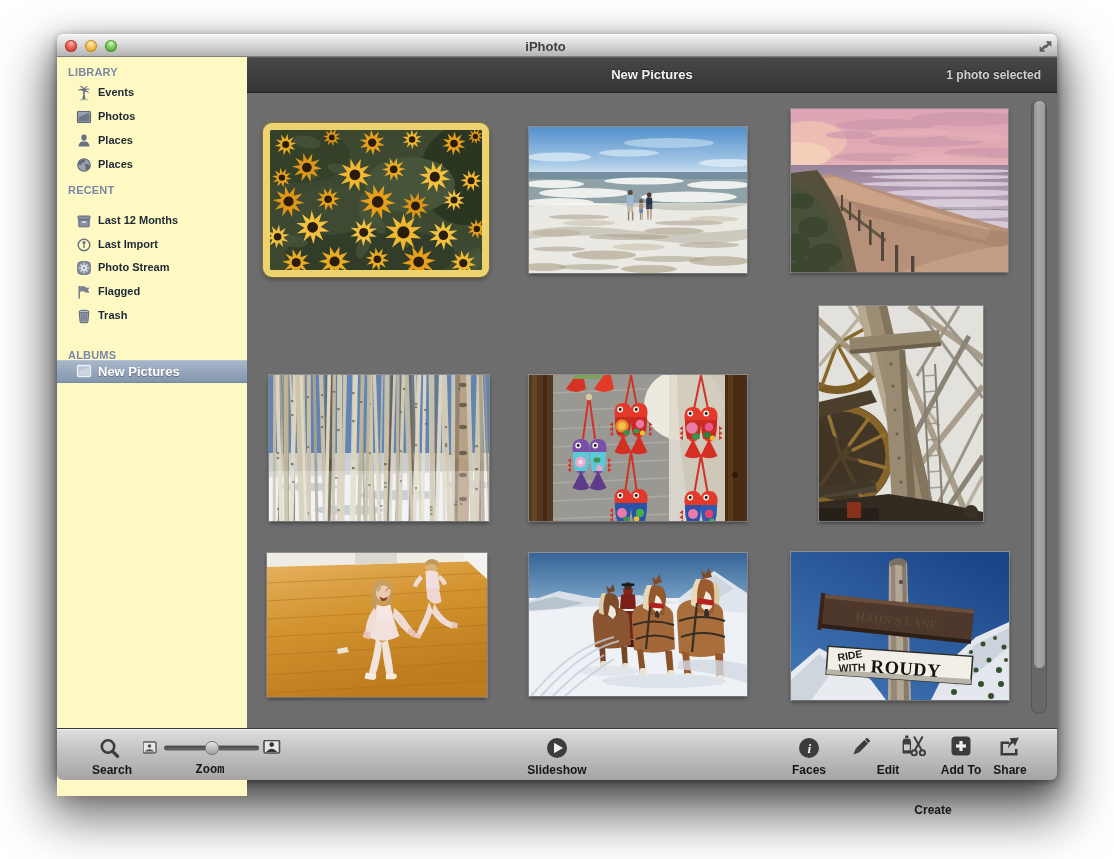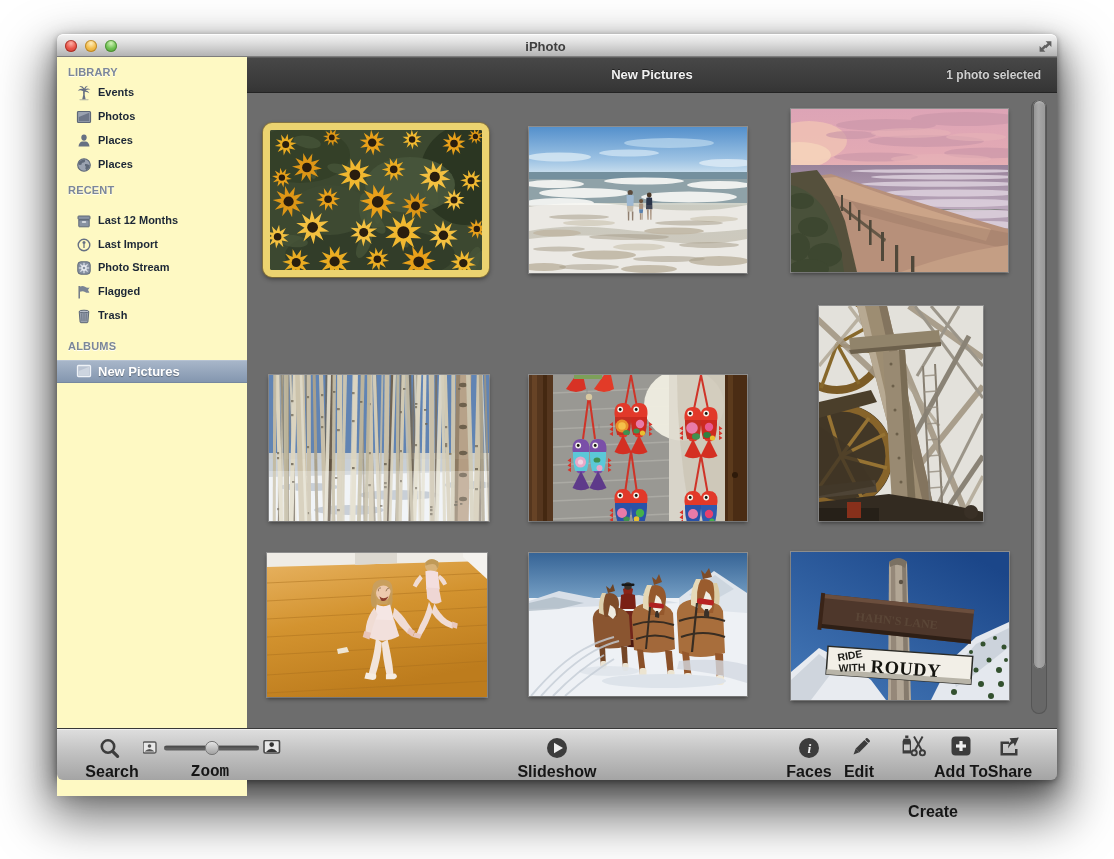--- a/index.html
+++ b/index.html
@@ -55,32 +55,32 @@
   #sel1 { position:absolute; left:16px; top:66px; width:226px; height:154px;
     border:7px solid #ecd370; border-radius:9px; overflow:hidden;
     background:#3c4733;
     box-shadow:0 0 0 1px rgba(160,130,40,0.55), 0 2px 5px rgba(0,0,0,0.45); }
   
   #toolbar { position:absolute; left:0; top:695px; width:1000px; height:51px;
     border-radius:0 0 6px 6px;
     background:linear-gradient(#dedede, #c2c2c2 45%, #a4a4a4);
     box-shadow:inset 0 1px 0 #efefef; }
   #tbsep { position:absolute; left:0; top:694px; width:1000px; height:1px; background:#383838; }
-  .tlabel { position:absolute; font-size:16px; font-weight:bold; color:#161616; top:34px;
+  .tlabel { position:absolute; font-size:12px; font-weight:bold; color:#161616; top:34px;
     transform:translateX(-50%); white-space:nowrap; }
   .ticon { position:absolute; transform:translateX(-50%); }
 </style>
 </head>
 <body>
 <div id="stage">
   <div id="win">
     <div id="sidebar">
       <div class="shead" style="top:9px;">LIBRARY</div>
       <div class="shead" style="top:127px;">RECENT</div>
-      <div class="shead" style="top:283px;">ALBUMS</div>
+      <div class="shead" style="top:292px;">ALBUMS</div>
       <div class="srow" style="top:29px;">Events</div>
       <div class="srow" style="top:53px;">Photos</div>
       <div class="srow" style="top:77px;">Places</div>
       <div class="srow" style="top:101px;">Places</div>
       <div class="srow" style="top:157px;">Last 12 Months</div>
       <div class="srow" style="top:181px;">Last Import</div>
       <div class="srow" style="top:204px;">Photo Stream</div>
       <div class="srow" style="top:228px;">Flagged</div>
       <div class="srow" style="top:252px;">Trash</div>
       <div id="selrow">
@@ -970,21 +970,21 @@
           </g>
         </svg>
       </div>
     </div>
     <div id="tbsep"></div>
     <div id="toolbar">
       <div class="tlabel" style="left:55px;">Search</div>
       <div class="tlabel" style="left:153px;font-family:Liberation Mono, monospace;">Zoom</div>
       <div class="tlabel" style="left:500px;">Slideshow</div>
       <div class="tlabel" style="left:752px;">Faces</div>
-      <div class="tlabel" style="left:802px;">Edit</div>
+      <div class="tlabel" style="left:831px;">Edit</div>
       <div class="tlabel" style="left:876px;margin-top:40px;">Create</div>
       <div class="tlabel" style="left:904px;">Add To</div>
       <div class="tlabel" style="left:953px;text-align:center;">Share</div>
 
       <svg class="ticon" style="left:53px; top:8px;" width="24" height="24" viewBox="0 0 24 24">
         <circle cx="10" cy="9.5" r="6.2" fill="none" stroke="#3c3c3c" stroke-width="2.6"></circle>
         <line x1="14.6" y1="14.4" x2="19.6" y2="19.4" stroke="#3c3c3c" stroke-width="3.2" stroke-linecap="round"></line>
       </svg>
 
       <svg class="ticon" style="left:86px; top:11px; transform:none;" width="200" height="16" viewBox="0 0 200 16">

